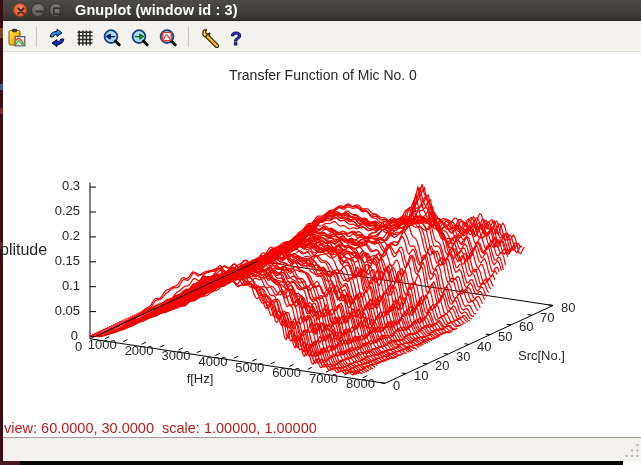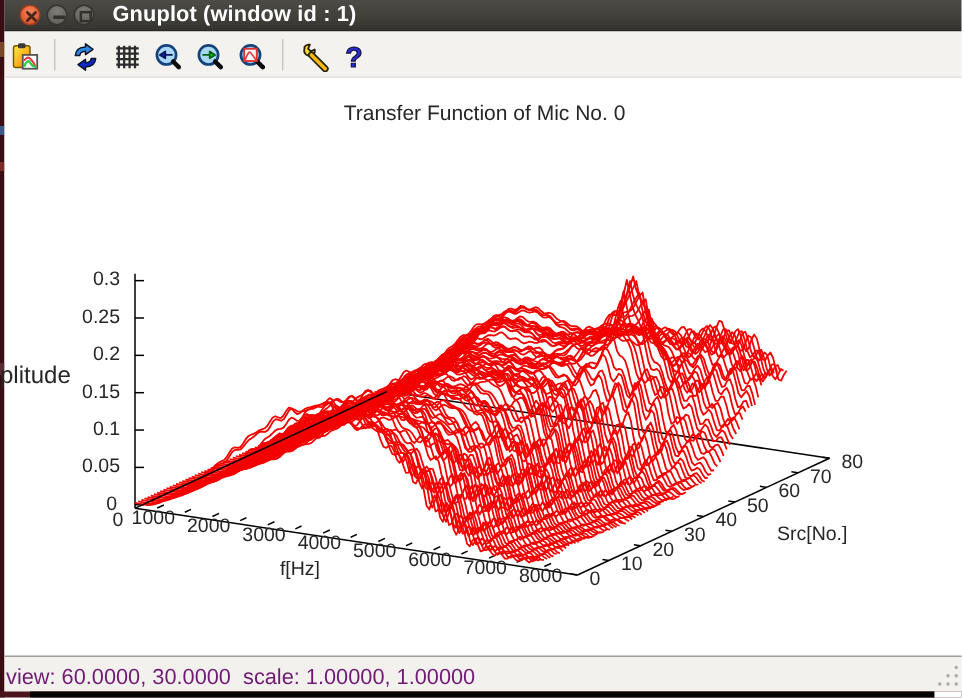--- a/index.html
+++ b/index.html
@@ -8,21 +8,21 @@
  background:linear-gradient(#4c4b46,#403f3a 60%,#33322e);border-bottom:1px solid #282723}
 #title{position:absolute;left:75px;top:2px;color:#fff;font-size:14.5px;font-weight:bold;letter-spacing:0.1px}
 .wbtn{position:absolute;top:2.5px;width:14px;height:14px;border-radius:50%}
 #bclose{left:13.3px;background:radial-gradient(circle at 50% 30%,#f4815a,#e25d31 70%,#c84e27);border:1px solid #9c3e1f}
 #bmin{left:31.3px;background:radial-gradient(circle at 50% 30%,#7f7e79,#66655f 70%,#55544f);border:1px solid #34332e}
 #bmax{left:49.2px;background:radial-gradient(circle at 50% 30%,#7f7e79,#66655f 70%,#55544f);border:1px solid #34332e}
 #toolbar{position:absolute;left:3px;top:21px;width:638px;height:31px;background:#f3f2ef;border-bottom:1px solid #e2e0db}
 .sep{position:absolute;top:26px;width:1px;height:21px;background:#c9c7c2}
 #plot{position:absolute;left:3px;top:52px;width:638px;height:385px;background:#fff}
 #status{position:absolute;left:3px;top:437px;width:638px;height:24px;background:#f2f1ed;border-top:1px solid #9f9d98}
-#stext{position:absolute;left:4px;top:444px;font-size:14.5px;color:#701a75}
+#stext{position:absolute;left:4px;top:420px;font-size:14.5px;color:#b91c1c}
 #bstrip{position:absolute;left:0;top:461px;width:641px;height:4px;background:#4a151c}
 #bblack{position:absolute;left:20px;top:461px;width:603px;height:4px;background:#040404}
 #bwhite{position:absolute;left:623px;top:461px;width:18px;height:4px;background:#fdfdfd}
 svg{position:absolute;display:block}
 </style></head><body>
 <div id="desk"></div>
 <div id="titlebar"></div>
 <div id="strip"></div>
 <div style="position:absolute;left:0;top:28px;width:3px;height:10px;background:#7a4a28"></div>
 <div style="position:absolute;left:0;top:84px;width:3px;height:6px;background:#3c5a8a"></div>
@@ -33,21 +33,21 @@
 <div class="wbtn" id="bmax"></div>
 <svg style="left:13.3px;top:2.5px" width="16" height="16" viewBox="0 0 16 16">
  <path d="M4.8 4.8L10.2 10.2M10.2 4.8L4.8 10.2" stroke="#47261c" stroke-width="1.9" stroke-linecap="round" transform="translate(0.5,0.5)"></path>
   </svg>
 <svg style="left:31.3px;top:2.5px" width="16" height="16" viewBox="0 0 16 16">
  <path d="M4 8h8" stroke="#33322d" stroke-width="2.2" transform="translate(0.5,0.5)"></path>
   </svg>
 <svg style="left:49.2px;top:2.5px" width="16" height="16" viewBox="0 0 16 16">
  <rect x="4.4" y="4.6" width="6.6" height="6" fill="none" stroke="#33322d" stroke-width="1.7" transform="translate(0.5,0.5)"></rect>
   </svg>
-<div id="title">Gnuplot (window id : 1)</div>
+<div id="title">Gnuplot (window id : 3)</div>
 <div id="toolbar"></div>
 <div class="sep" style="left:36px"></div>
 <div class="sep" style="left:188px"></div>
 
 <svg style="left:7px;top:28px" width="20" height="20" viewBox="0 0 20 20">
  <rect x="2" y="2.5" width="11" height="14.5" rx="1.5" fill="url(#cb)" stroke="#7a5a00" stroke-width="1"></rect>
  <rect x="5" y="0.8" width="5" height="3.4" rx="1" fill="#3a3a3a"></rect>
  <defs>
       <linearGradient id="cb" x1="0" y1="0" x2="1" y2="1">
   <stop offset="0" stop-color="#ffe94e"></stop>

